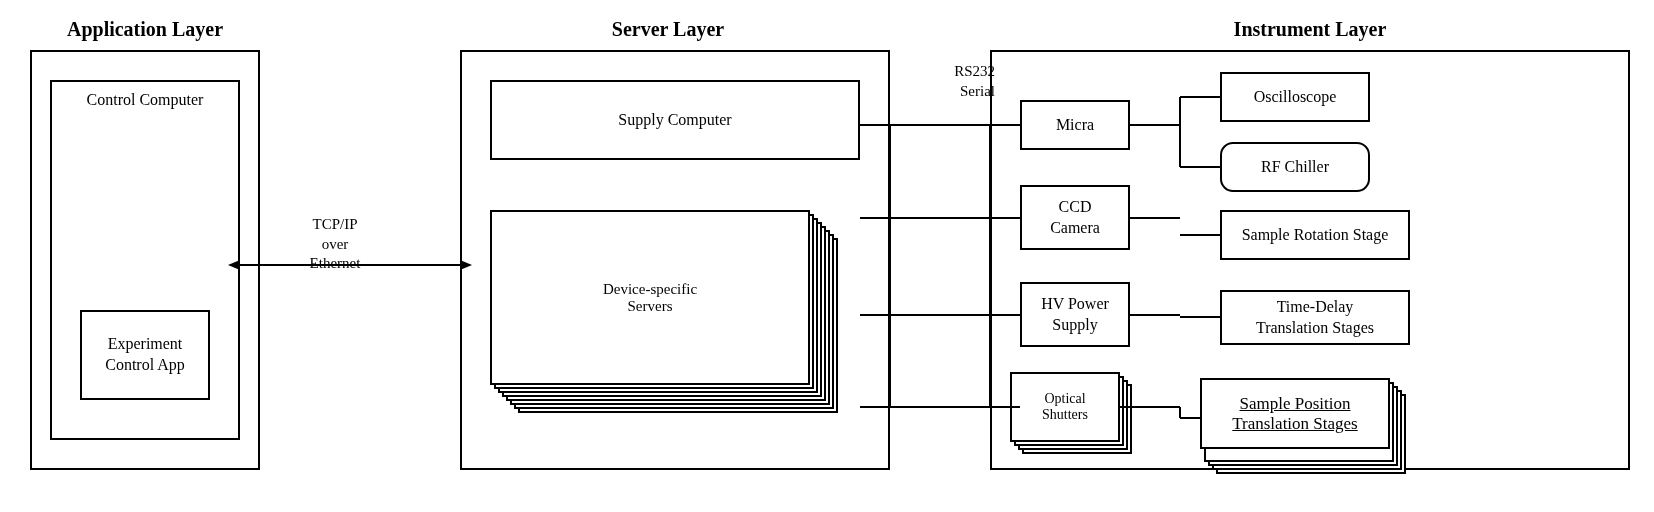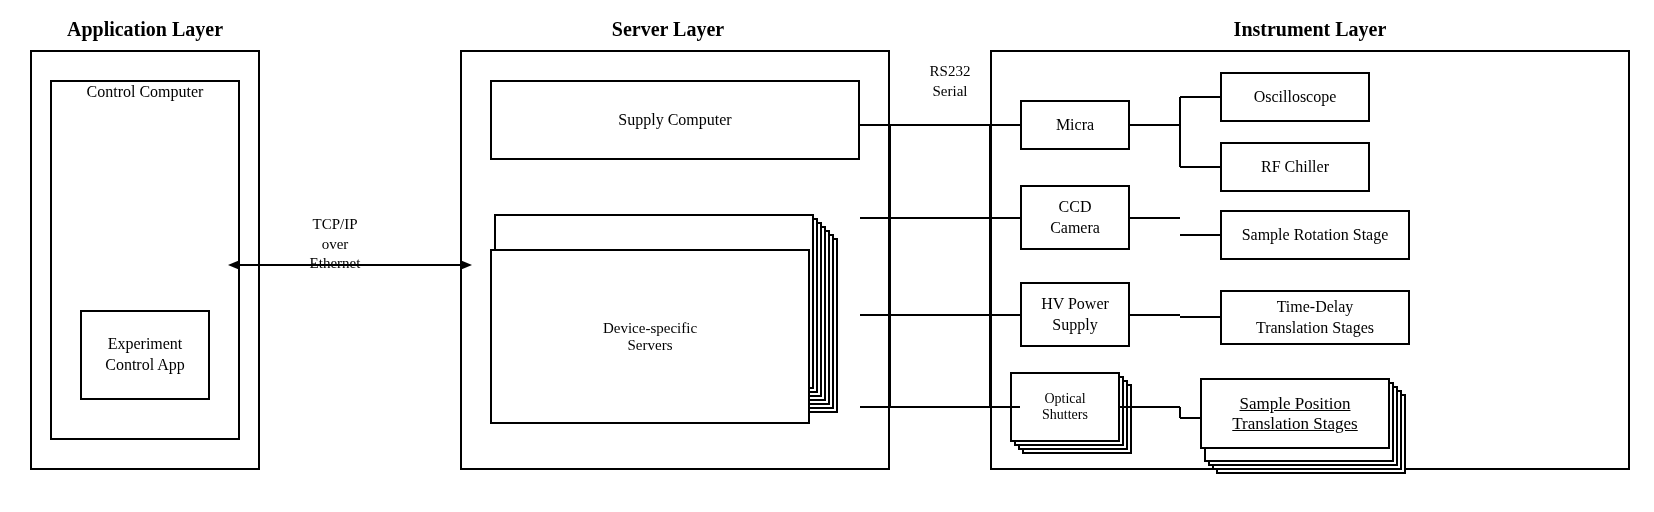--- a/index.html
+++ b/index.html
@@ -63,21 +63,21 @@
 <body>
 
 <div class="diagram">
 
   <div class="layer-label" style="left:30px; width:230px;">Application Layer</div>
   <div class="layer-label" style="left:453px; width:430px;">Server Layer</div>
   <div class="layer-label" style="left:990px; width:640px;">Instrument Layer</div>
 
   <div class="layer-box" style="left:30px;top:50px;width:230px;height:420px;"></div>
 
-  <div class="inner-box" style="left:50px;top:80px;width:190px;height:360px;font-size:16px;align-items:flex-start;padding:0;">
+  <div class="inner-box" style="left:50px;top:80px;width:190px;height:360px;font-size:16px;align-items:flex-start;padding:8px;">
     <span>Control Computer</span>
   </div>
 
   <div class="inner-box" style="left:80px;top:310px;width:130px;height:90px;">
     <span>Experiment<br>Control App</span>
   </div>
 
   <div style="position:absolute;left:275px;top:215px;width:120px;text-align:center;font-size:15px;line-height:1.3;">
     TCP/IP<br>over<br>Ethernet
   </div>
@@ -90,40 +90,40 @@
 
   <div class="stacked-box" style="left:490px;top:210px;width:370px;height:210px;">
     <div class="page" style="left:28px;top:28px;width:320px;height:175px;"></div>
     <div class="page" style="left:24px;top:24px;width:320px;height:175px;"></div>
     <div class="page" style="left:20px;top:20px;width:320px;height:175px;"></div>
     <div class="page" style="left:16px;top:16px;width:320px;height:175px;"></div>
     <div class="page" style="left:12px;top:12px;width:320px;height:175px;"></div>
     <div class="page" style="left:8px;top:8px;width:320px;height:175px;"></div>
     <div class="page" style="left:4px;top:4px;width:320px;height:175px;"></div>
 
-    <div class="page" style="left:0;top:0;width:320px;height:175px;display:flex;align-items:center;justify-content:center;text-align:center;font-size:15px;margin-top:39px;">
+    <div class="page" style="left:0;top:0;width:320px;height:175px;display:flex;align-items:center;justify-content:center;text-align:center;font-size:15px;">
       <span>Device-specific<br>Servers</span>
     </div>
   </div>
 
-  <div style="position:absolute;left:905px;top:62px;width:90px;text-align:center;font-size:15px;line-height:1.3;">
+  <div style="position:absolute;left:905px;top:62px;width:90px;text-align:right;font-size:15px;line-height:1.3;">
     RS232<br>Serial
   </div>
 
   <div class="layer-box" style="left:990px;top:50px;width:640px;height:420px;"></div>
 
   <div class="inner-box" style="left:1020px;top:100px;width:110px;height:50px;">
     <span>Micra</span>
   </div>
 
   <div class="inner-box" style="left:1220px;top:72px;width:150px;height:50px;">
     <span>Oscilloscope</span>
   </div>
 
-  <div class="inner-box" style="left:1220px;top:142px;width:150px;height:50px;">
+  <div class="inner-box" style="left:1220px;top:142px;width:150px;height:50px;border-radius:13px;">
     <span>RF Chiller</span>
   </div>
 
   <div class="inner-box" style="left:1020px;top:185px;width:110px;height:65px;">
     <span>CCD<br>Camera</span>
   </div>
 
   <div class="inner-box" style="left:1220px;top:210px;width:190px;height:50px;">
     <span>Sample Rotation Stage</span>
   </div>

